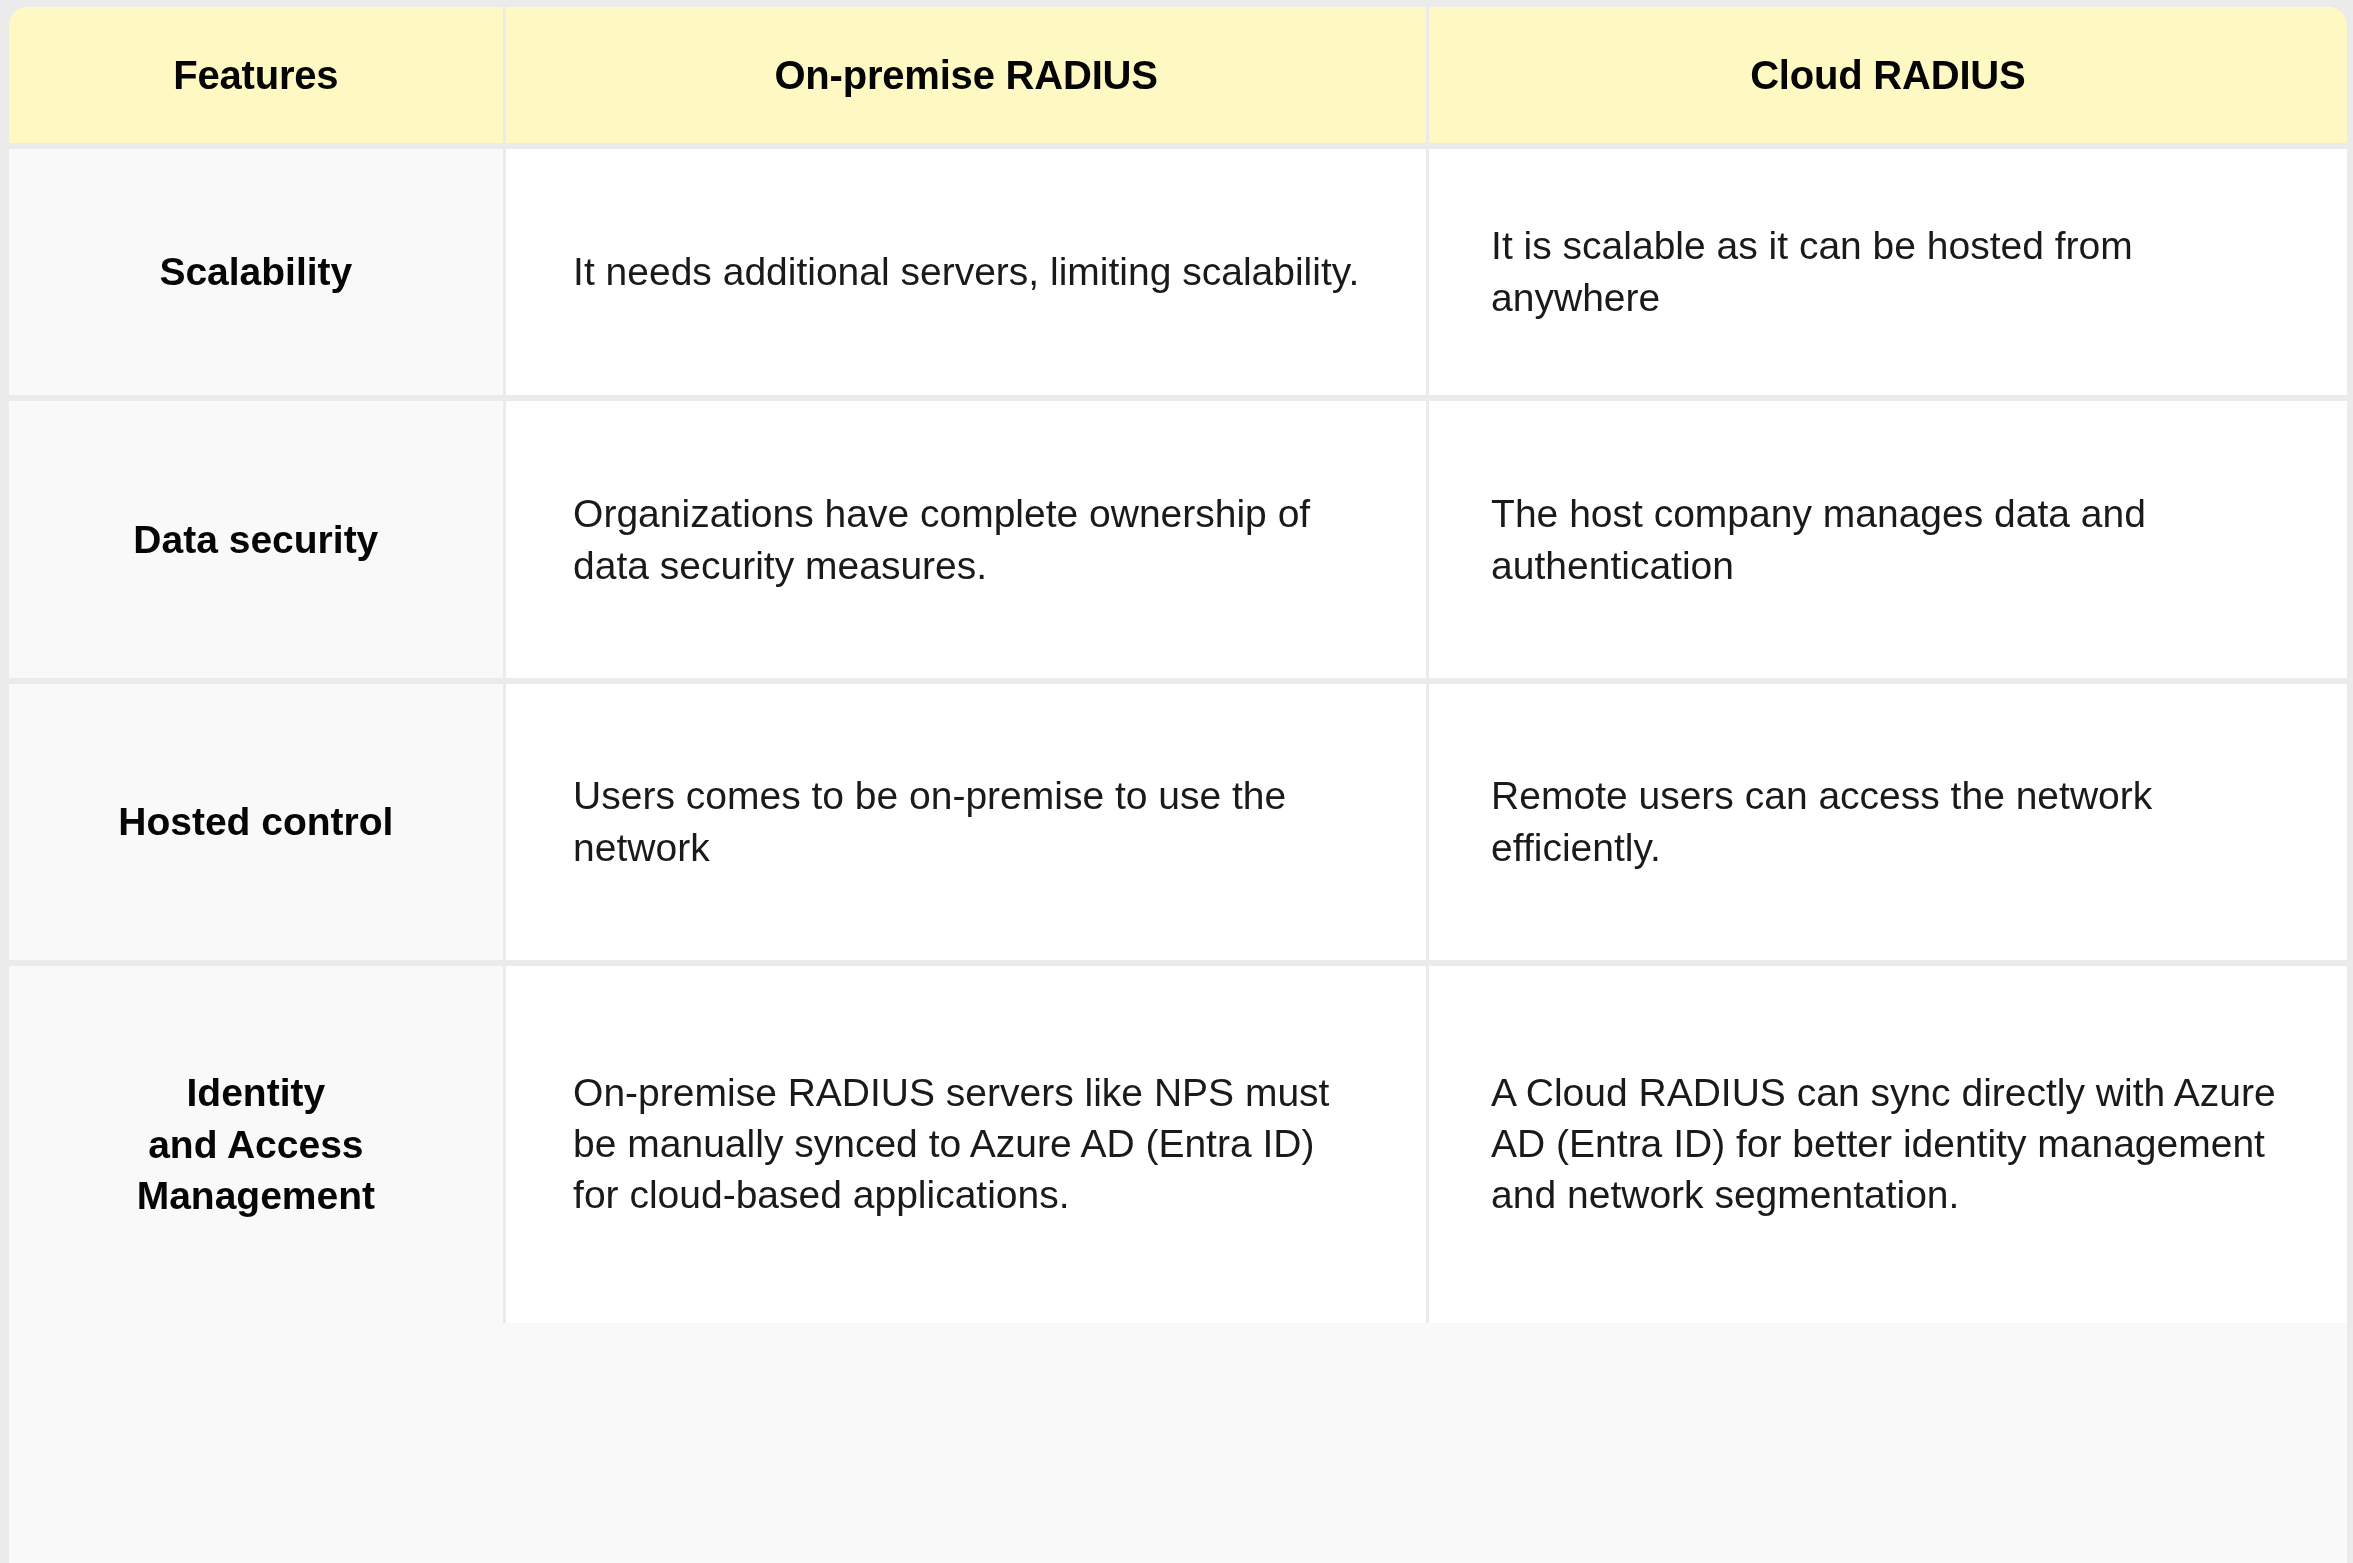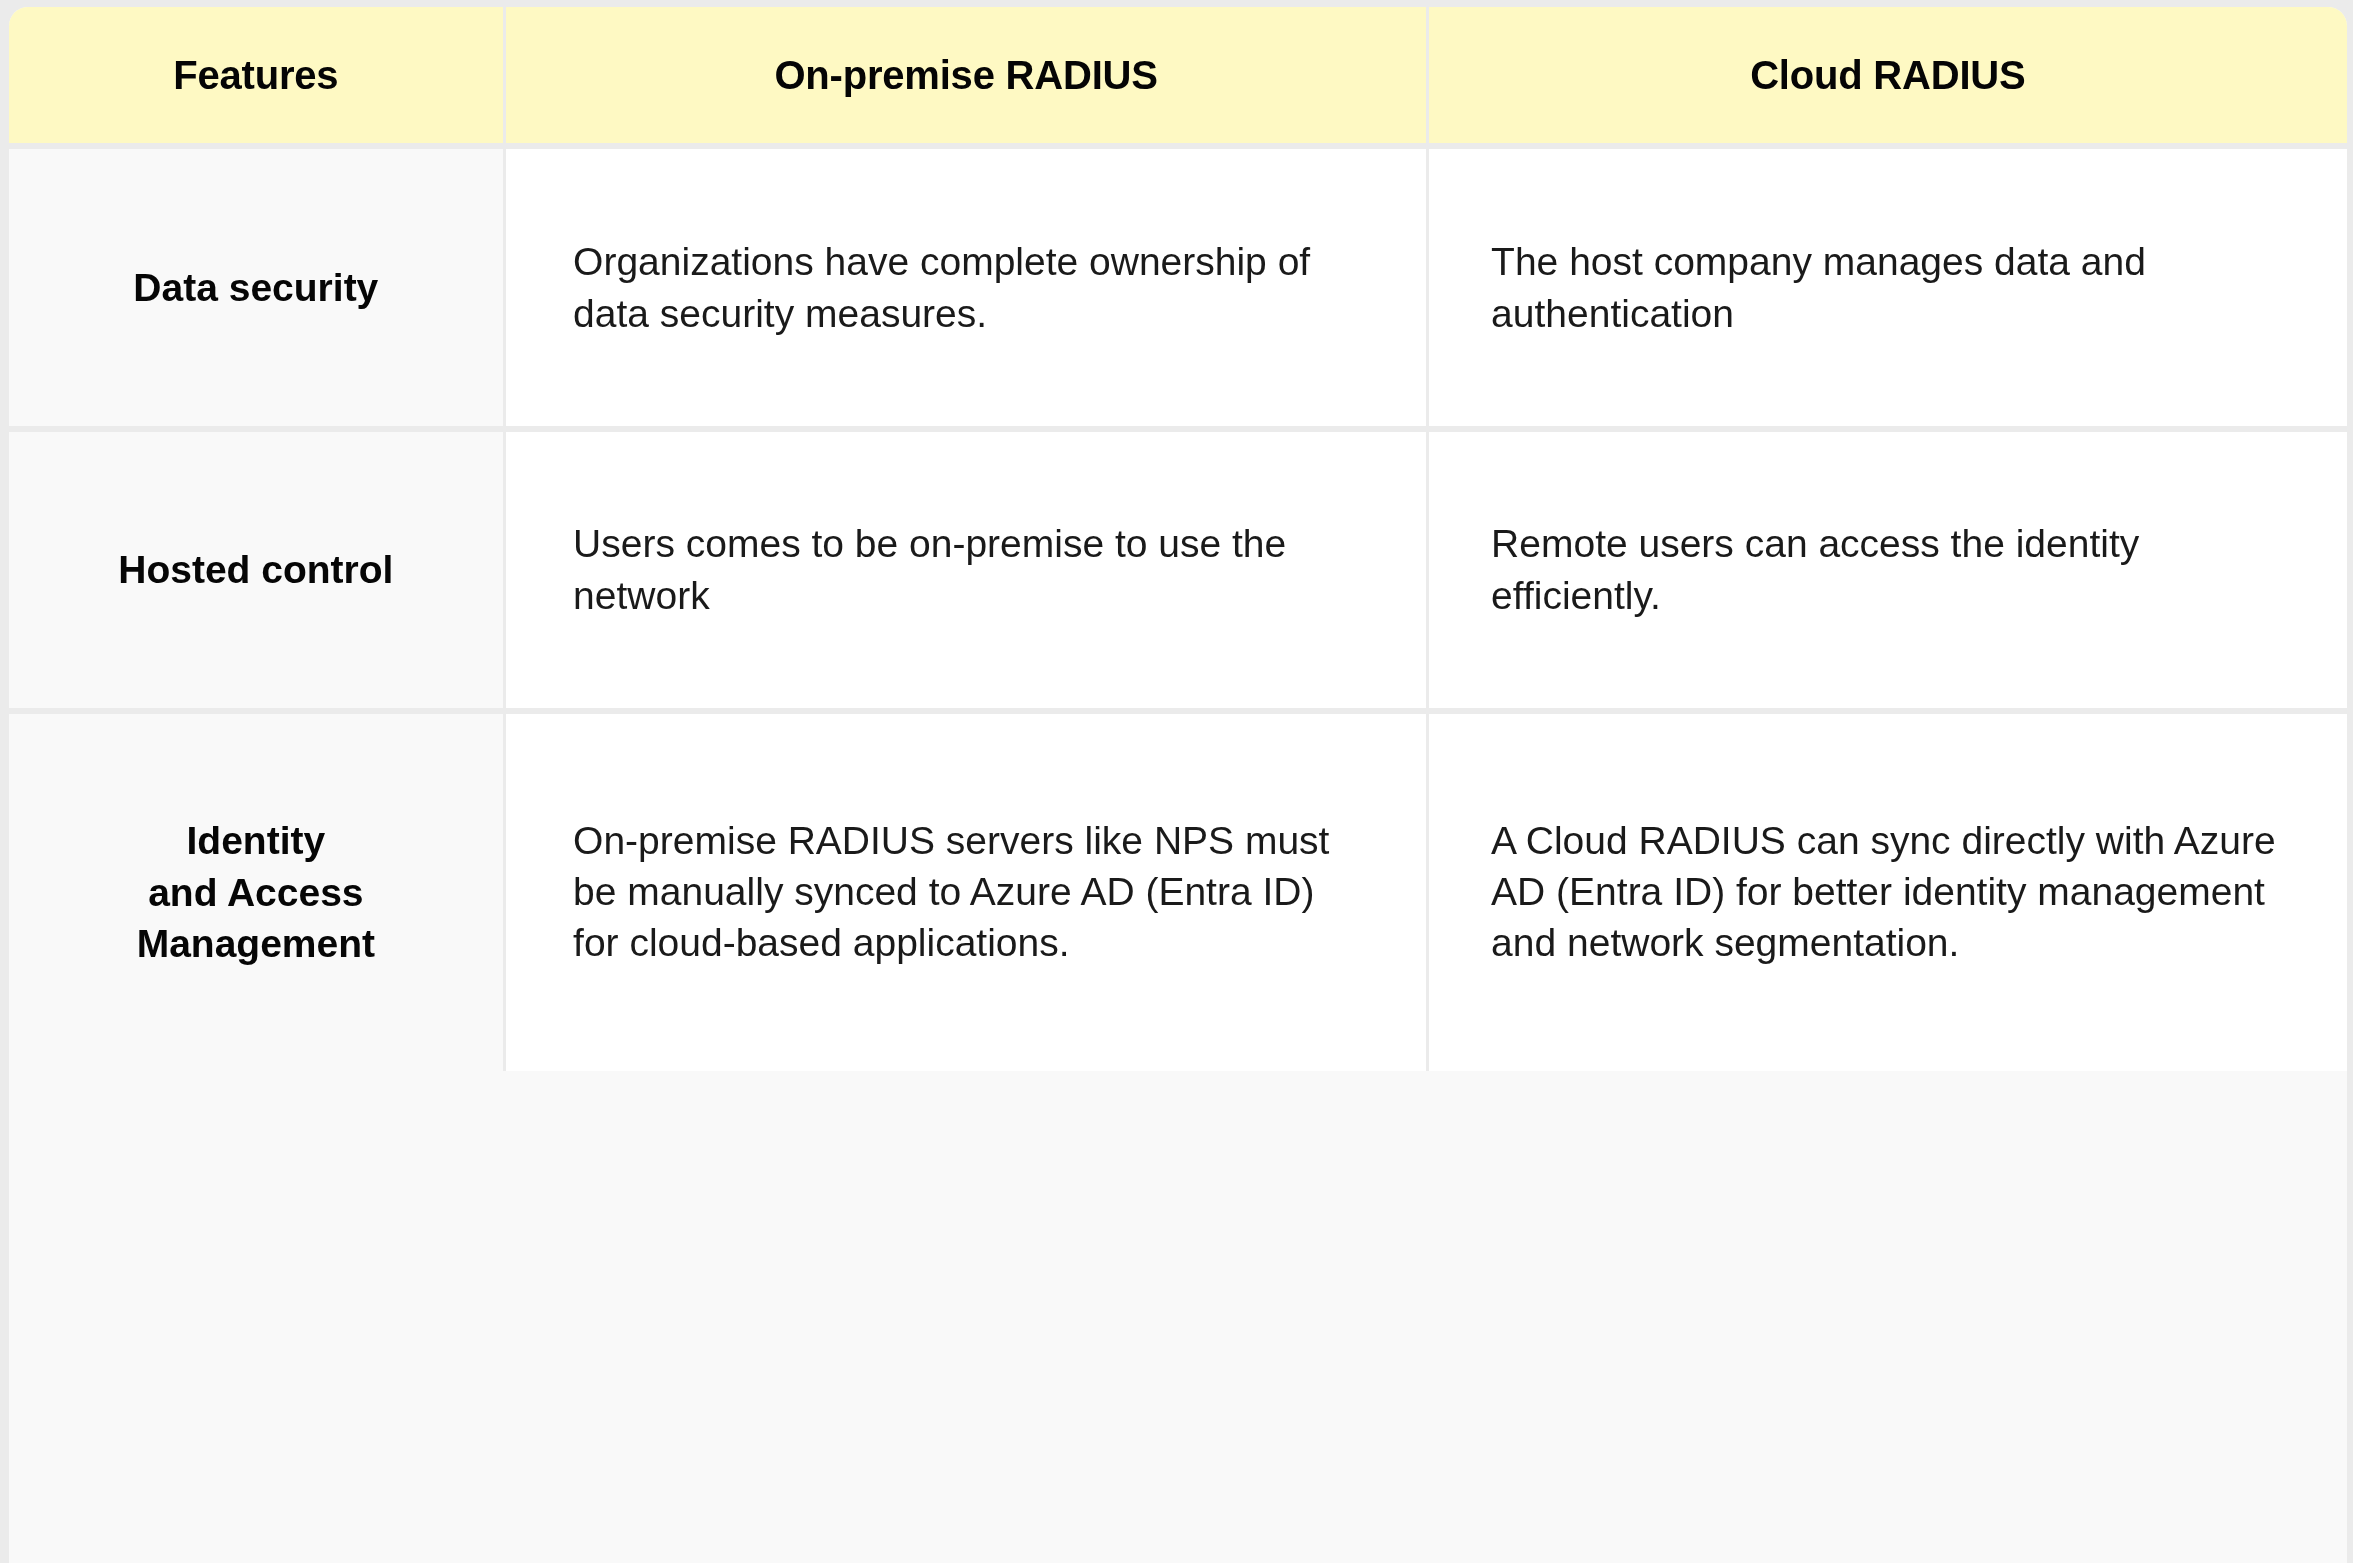--- a/index.html
+++ b/index.html
@@ -105,32 +105,37 @@
     </colgroup>
     <thead>
       <tr>
         <th>Features</th>
         <th class="div-l">On-premise RADIUS</th>
         <th class="div-l">Cloud RADIUS</th>
       </tr>
     </thead>
     <tbody>
 
+      <tr class="r1">
+        <td class="feature-cell">Scalability</td>
+        <td class="desc-cell onprem">It needs additional servers, limiting scalability.</td>
+        <td class="desc-cell cloud">It is scalable as it can be hosted from anywhere</td>
+      </tr>
 
 
       <tr class="r3">
         <td class="feature-cell">Data security</td>
         <td class="desc-cell onprem">Organizations have complete ownership of data security measures.</td>
         <td class="desc-cell cloud">The host company manages data and authentication</td>
       </tr>
 
       <tr class="r4">
         <td class="feature-cell">Hosted control</td>
         <td class="desc-cell onprem">Users comes to be on-premise to use the network</td>
-        <td class="desc-cell cloud"> Remote users can access the identity efficiently.</td>
+        <td class="desc-cell cloud"> Remote users can access the network efficiently.</td>
       </tr>
 
       <tr class="r5">
         <td class="feature-cell">Identity
 and Access
 Management</td>
         <td class="desc-cell onprem">On-premise RADIUS servers like NPS must be manually synced to Azure AD (Entra ID) for cloud-based applications.</td>
         <td class="desc-cell cloud">A Cloud RADIUS can sync directly with Azure AD (Entra ID)  for better identity management and network segmentation.</td>
       </tr>
 

